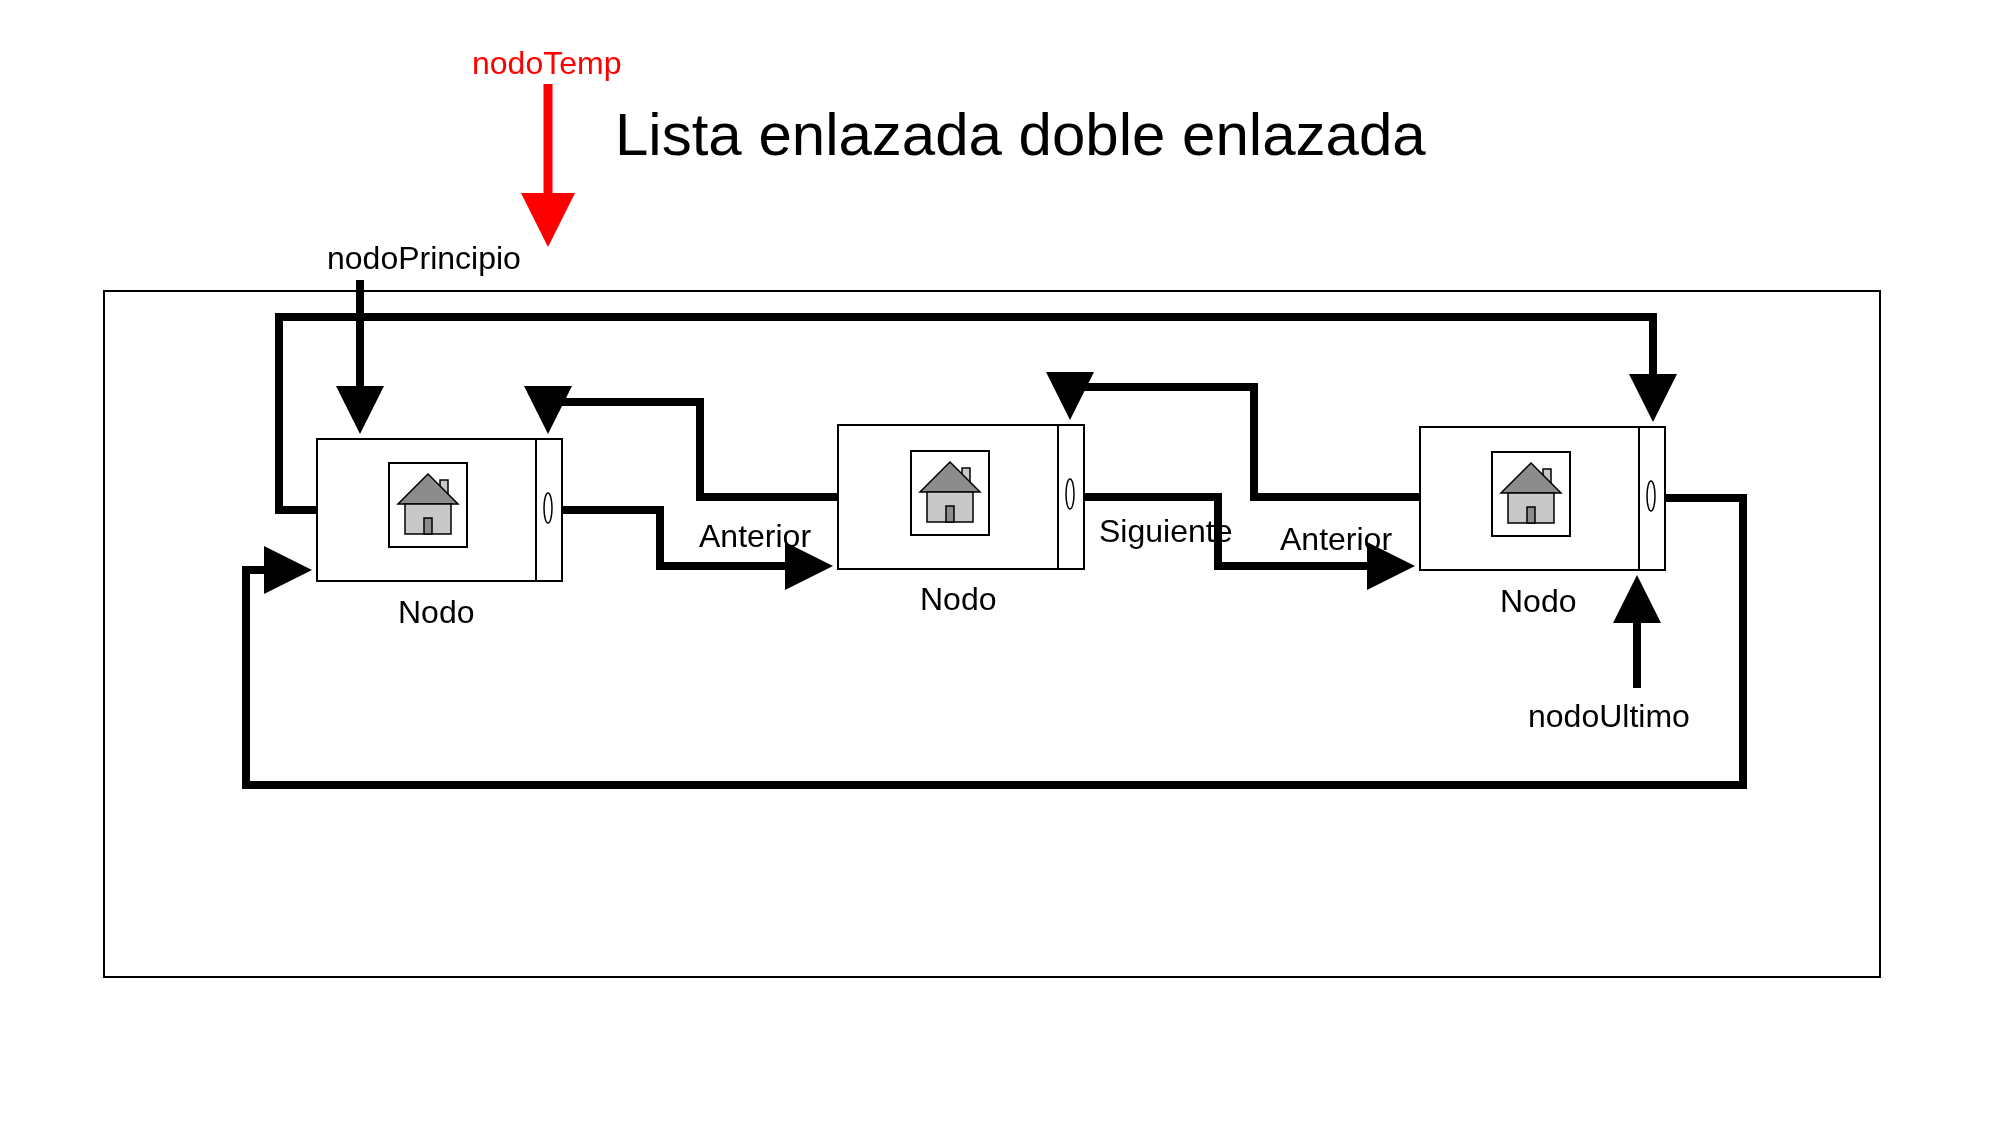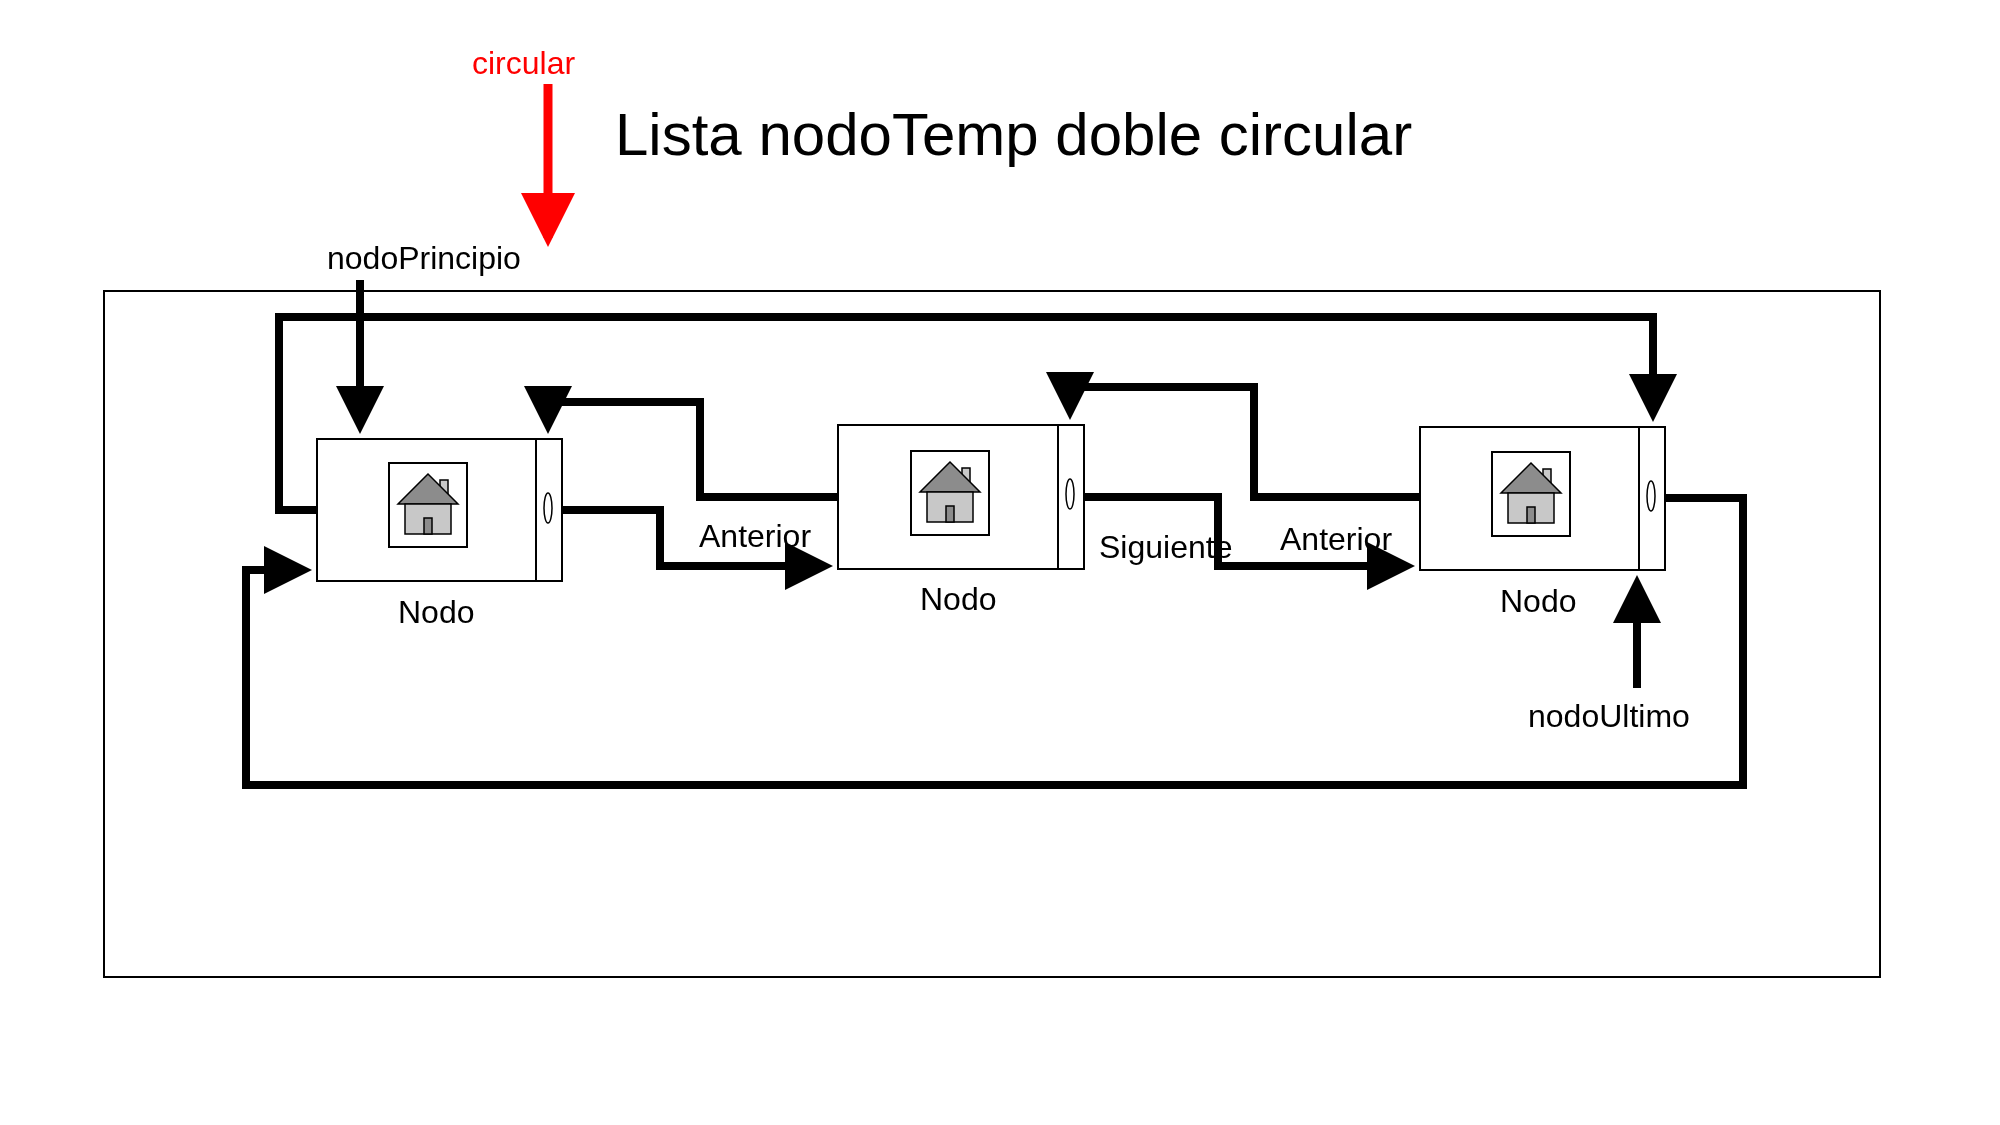--- a/index.html
+++ b/index.html
@@ -13,23 +13,23 @@
   .node { border:2px solid #000; box-sizing:border-box; background:#fff; }
   .divider { position:absolute; top:0; bottom:0; border-left:2px solid #000; }
   .imgbox { position:absolute; border:2px solid #000; box-sizing:border-box; background:#fff; }
   svg.overlay { position:absolute; left:0; top:0; pointer-events:none; }
 </style>
 </head>
 <body>
 
 <div class="abs frame"></div>
 
-<div class="abs title">Lista nodoTemp doble circular</div>
+<div class="abs title">Lista enlazada doble enlazada</div>
 
-<div class="abs lbl red" style="left:472px; top:45px;">circular</div>
+<div class="abs lbl red" style="left:472px; top:45px;">nodoTemp</div>
 
 <div class="abs lbl" style="left:283px; top:240px;margin-left:44px;">nodoPrincipio</div>
 
 <div class="abs lbl" style="left:1528px; top:698px;">nodoUltimo</div>
 
 <div class="abs node" style="left:316px; top:438px; width:247px; height:144px;">
   <div class="divider" style="left:217px;"></div>
   <div class="imgbox" style="left:70px; top:22px; width:80px; height:86px;">
     <svg width="76" height="82" viewBox="0 0 76 82">
       <rect x="50" y="16" width="8" height="16" fill="#c8c8c8" stroke="#000" stroke-width="1.5"></rect>
@@ -70,21 +70,21 @@
       <rect x="34" y="54" width="8" height="16" fill="#8c8c8c" stroke="#000" stroke-width="1.5"></rect>
     </svg>
   </div>
   <svg style="position:absolute; left:223px; top:50px;" width="14" height="36">
     <ellipse cx="7" cy="18" rx="4" ry="15" fill="#fff" stroke="#000" stroke-width="1.5"></ellipse>
   </svg>
 </div>
 <div class="abs lbl" style="left:1500px; top:583px;">Nodo</div>
 
 <div class="abs lbl" style="left:699px; top:518px;">Anterior</div>
-<div class="abs lbl" style="left:1099px; top:529px;">Siguiente</div>
+<div class="abs lbl" style="left:1099px; top:513px;">Siguiente</div>
 <div class="abs lbl" style="left:1280px; top:521px;">Anterior</div>
 
 <svg class="overlay" width="2000" height="1125">
   <defs>
     <marker id="ah" markerWidth="6" markerHeight="6" refX="5" refY="3" orient="auto" markerUnits="strokeWidth">
       <polygon points="0,0 6,3 0,6" fill="#000"></polygon>
     </marker>
     <marker id="ahr" markerWidth="6" markerHeight="6" refX="5" refY="3" orient="auto" markerUnits="strokeWidth">
       <polygon points="0,0 6,3 0,6" fill="#ff0000"></polygon>
     </marker>

